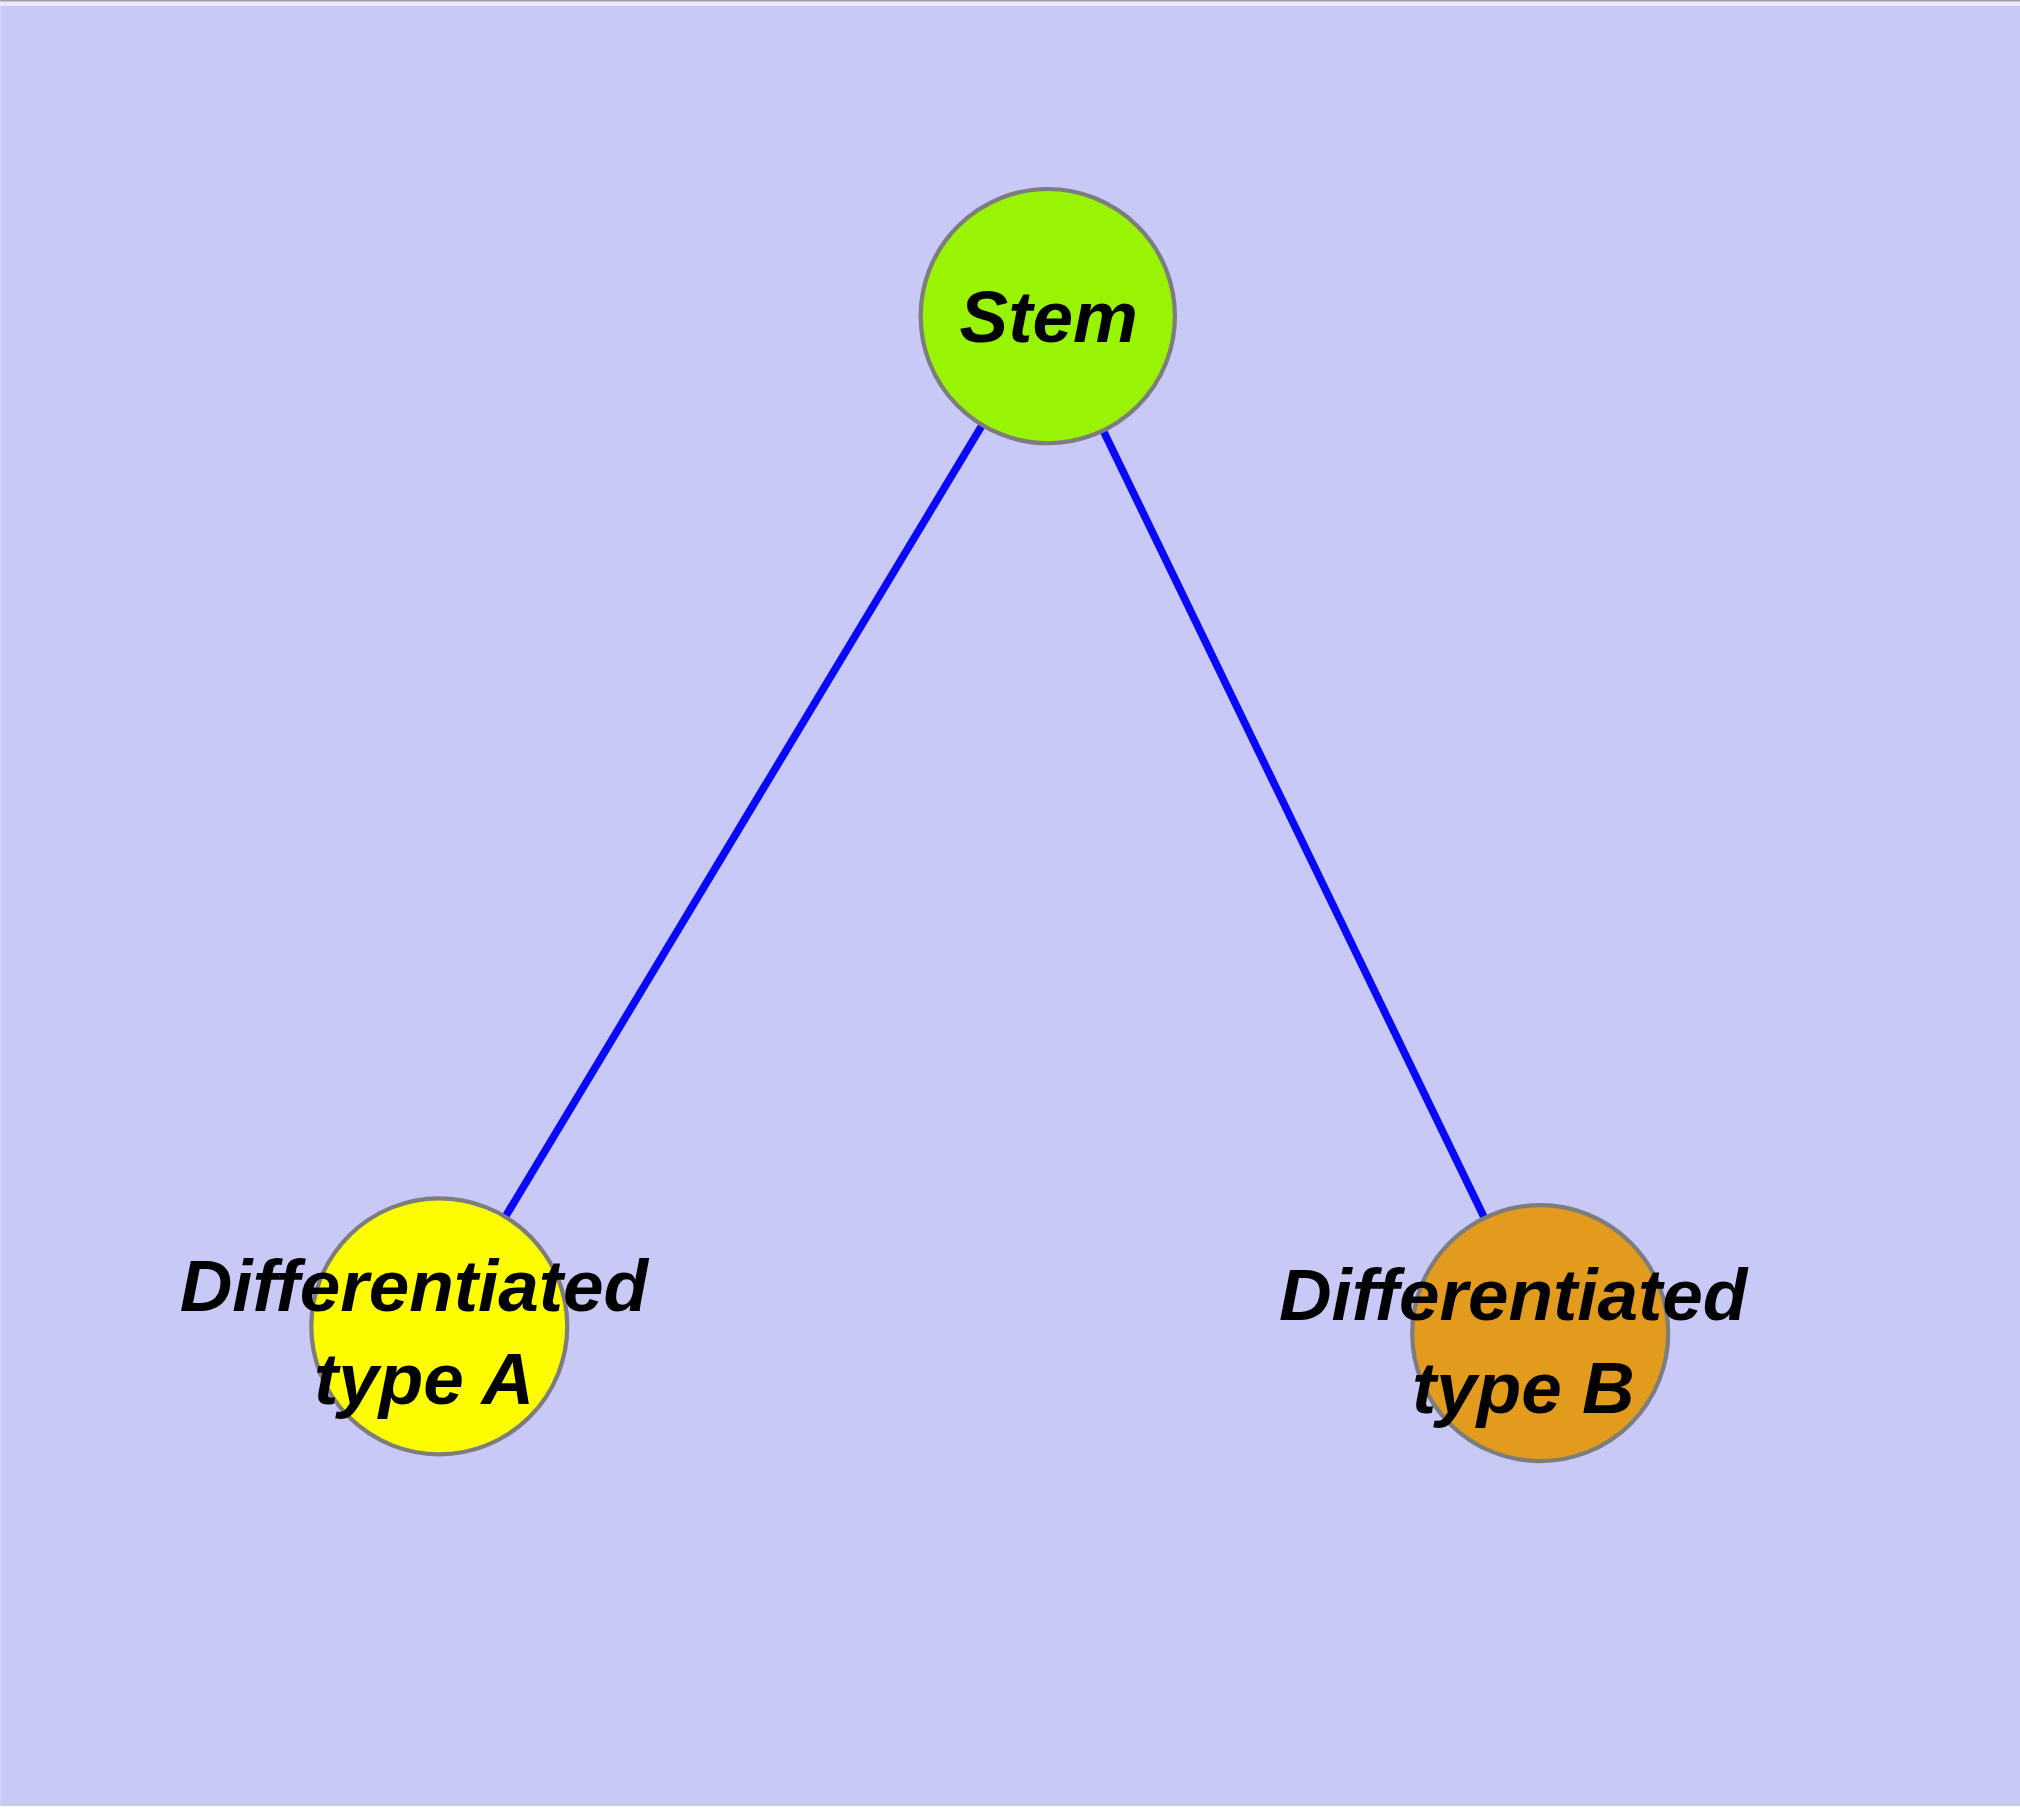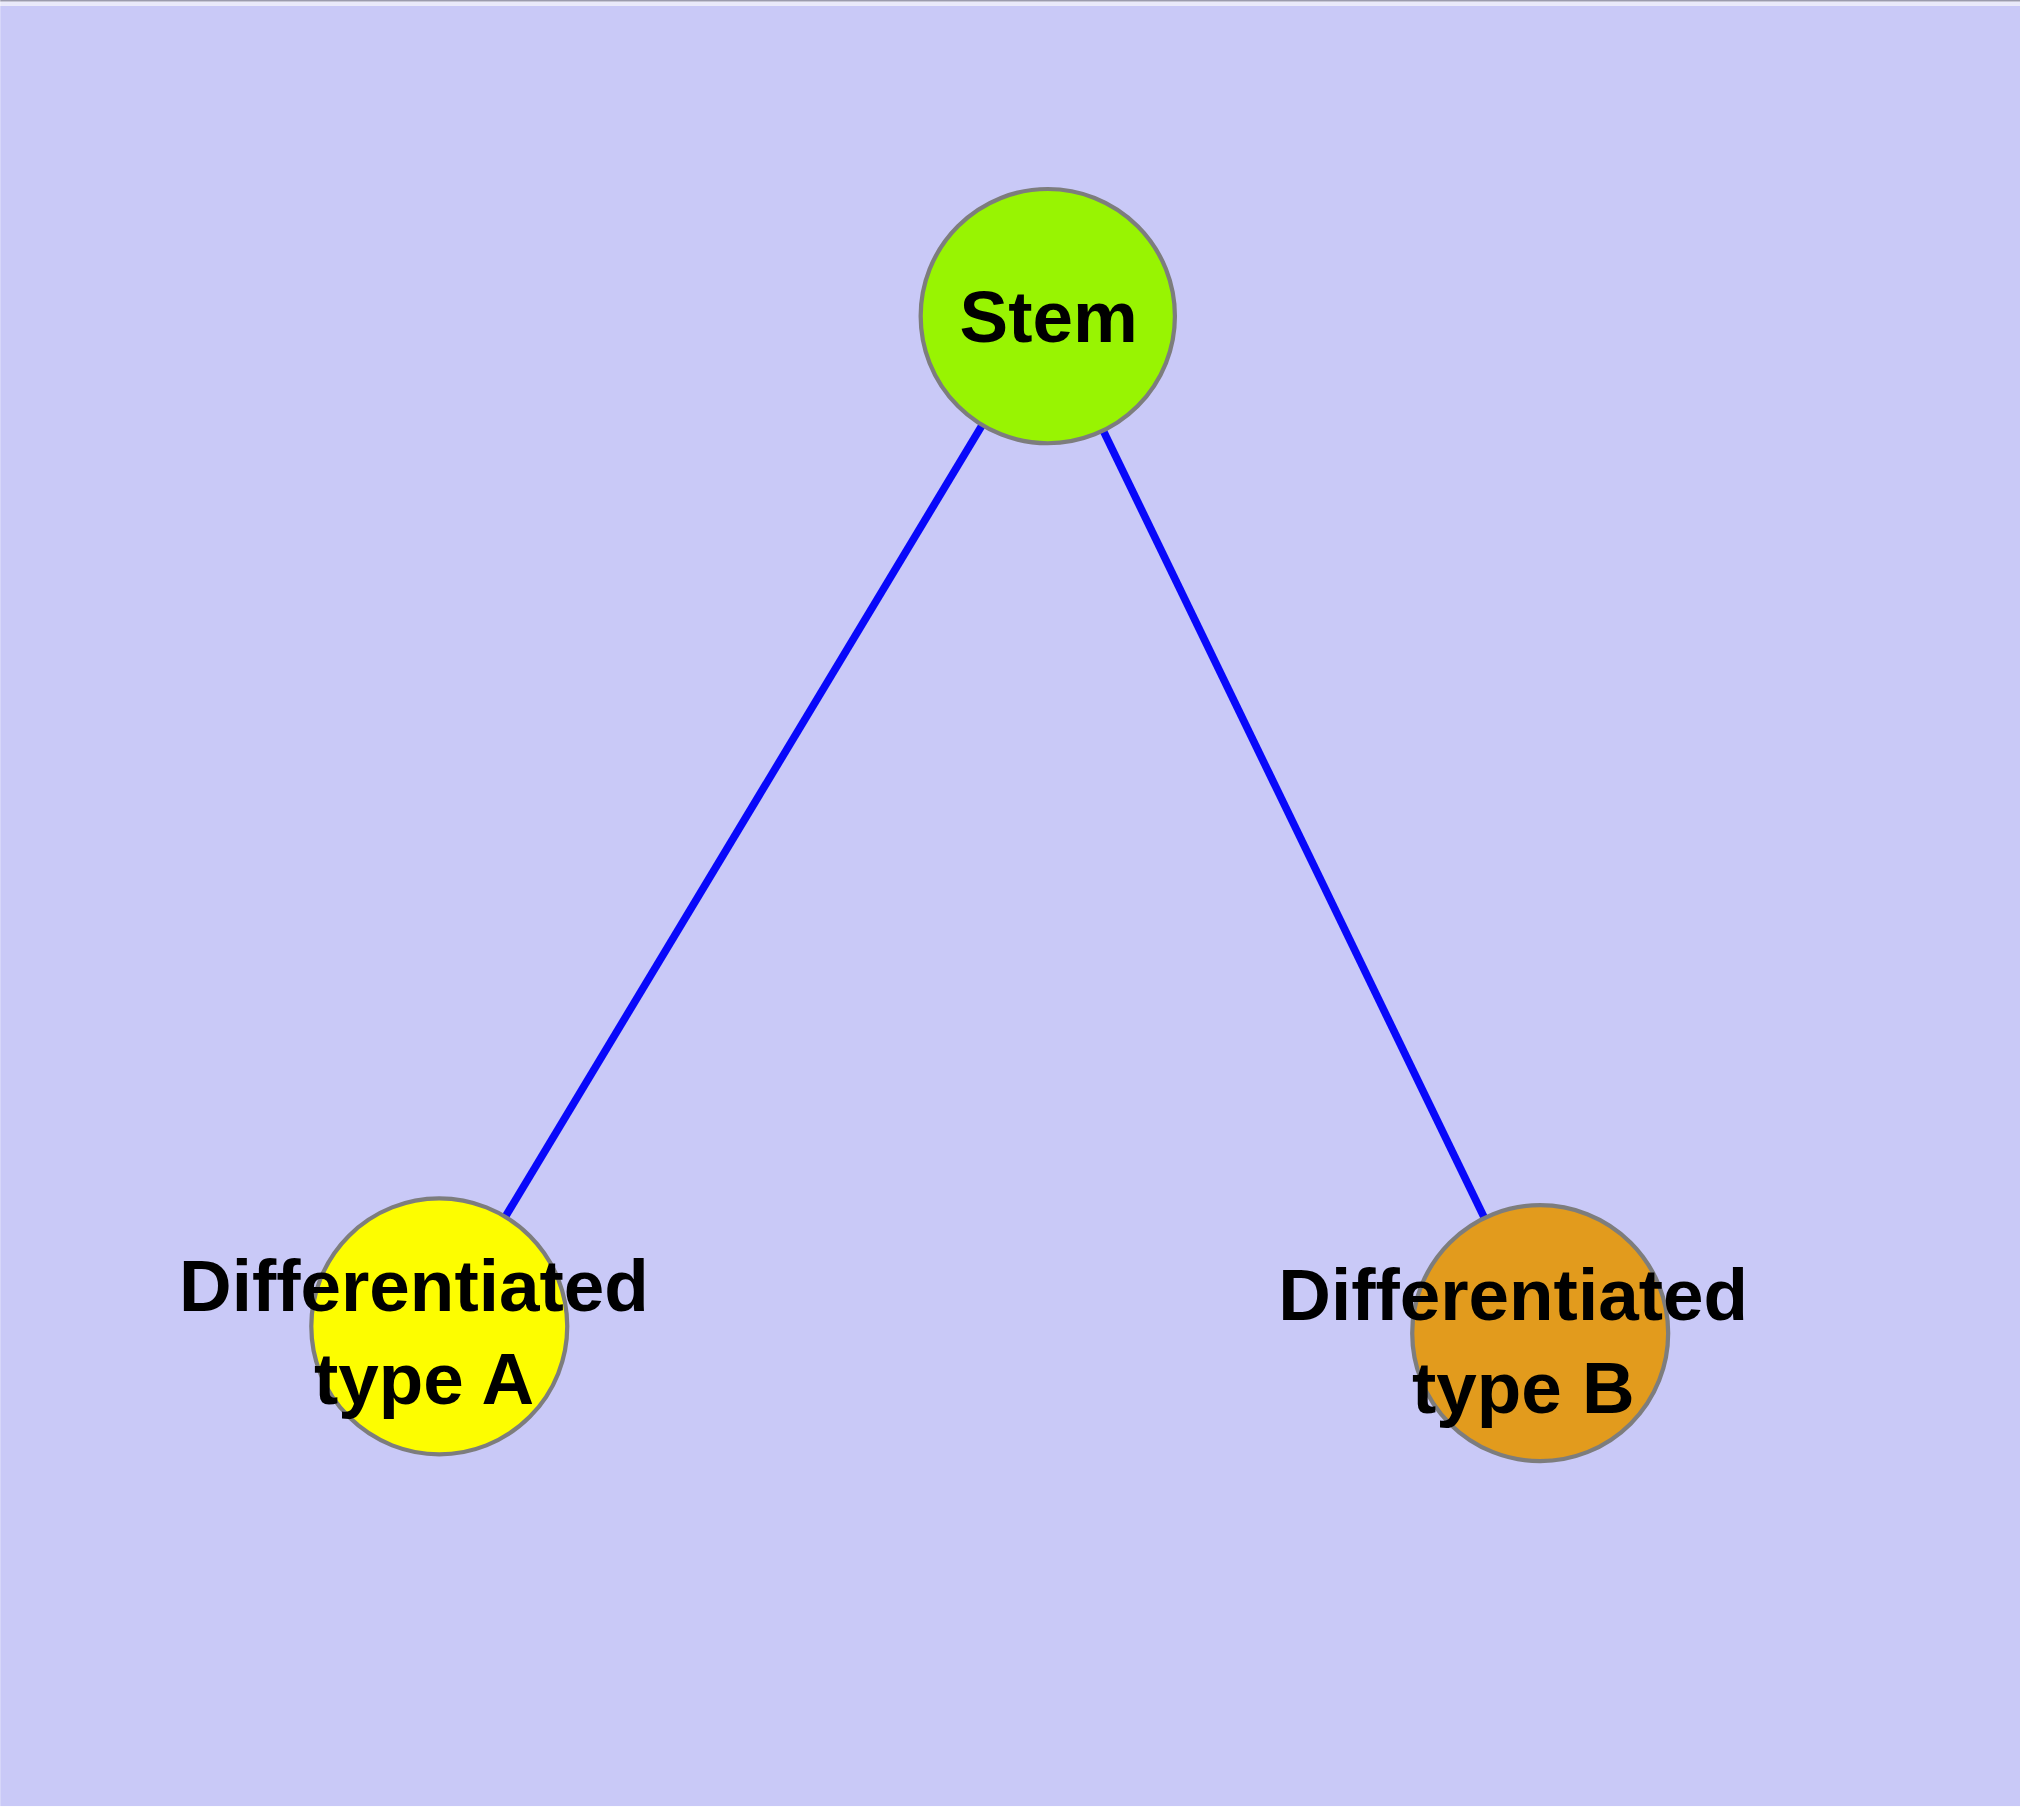--- a/index.html
+++ b/index.html
@@ -6,20 +6,21 @@
     margin: 0;
     padding: 0;
     background: #ffffff;
   }
   .stage {
     position: relative;
     width: 2021px;
     height: 1812px;
     background: #ffffff;
     overflow: hidden;
+    font-style: italic;
   }
   svg.graph {
     display: block;
     width: 2021px;
     height: 1812px;
   }
   .node-label, .node-label tspan {
     font-family: "Liberation Sans", sans-serif;
     font-weight: bold;
     font-size: 86px;

